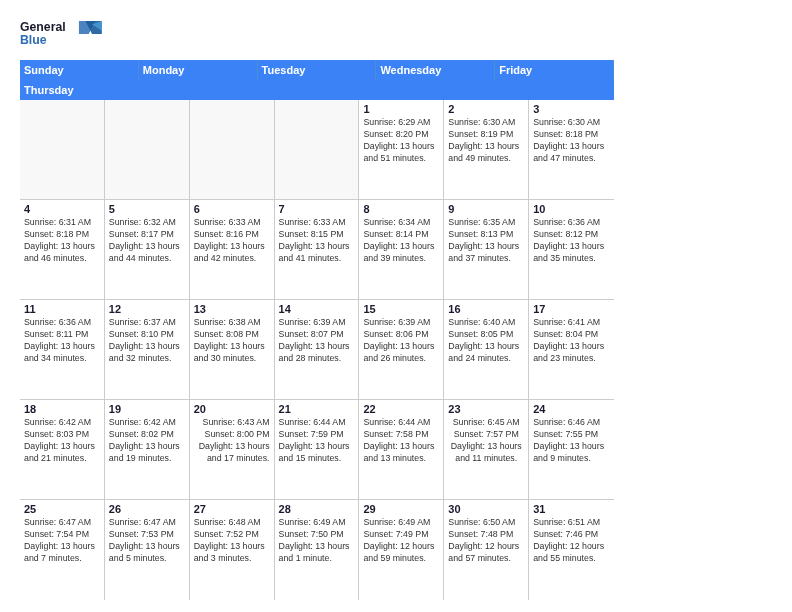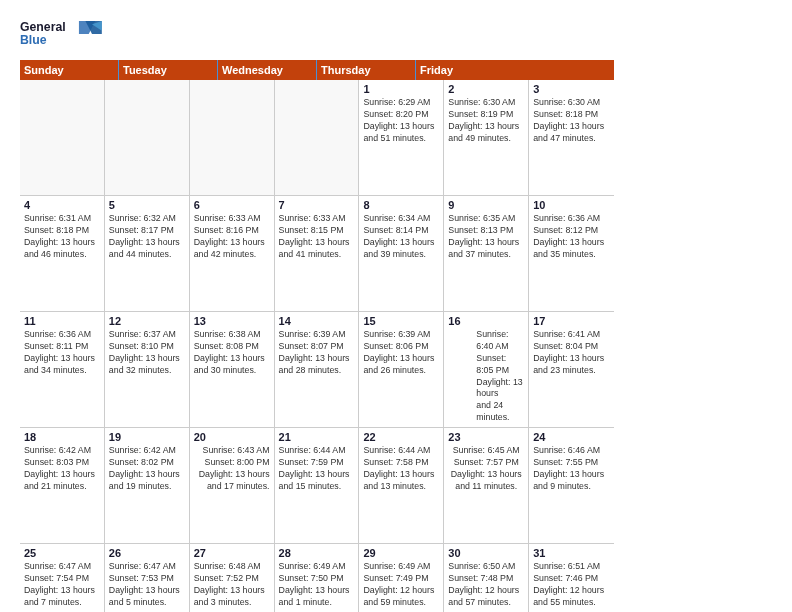--- a/index.html
+++ b/index.html
@@ -41,22 +41,22 @@
       font-size: 15px;
       color: #333;
     }
     .calendar {
       flex: 1;
       display: flex;
       flex-direction: column;
     }
     .cal-header {
       display: grid;
-      grid-template-columns: repeat(6, 1fr);
-      background: #c2410c;
+      grid-template-columns: repeat(5, 1fr);
+      background: #3b82f6;
     }
     .cal-header-cell {
       color: #fff;
       font-size: 11px;
       font-weight: bold;
       padding: 4px 4px;
       text-align: left;
       border-right: 1px solid #4a8fd4;
     }
     .cal-header-cell:last-child { border-right: none; }
@@ -115,24 +115,25 @@
     </div>
     <div class="title-block">
       <div class="month-title"></div>
       <div class="subtitle"></div>
     </div>
   </div>
 
   <div class="calendar">
     <div class="cal-header">
     <div class="cal-header-cell">Sunday</div>
+        <div class="cal-header-cell">Monday</div>
         <div class="cal-header-cell">Tuesday</div>
         <div class="cal-header-cell">Wednesday</div>
+        <div class="cal-header-cell">Friday</div>
         <div class="cal-header-cell">Thursday</div>
-        <div class="cal-header-cell">Friday</div>
       </div>
     <div class="cal-body">
     <div class="cal-week">
           <div class="cal-cell empty"></div>
           <div class="cal-cell empty"></div>
           <div class="cal-cell empty"></div>
           <div class="cal-cell empty"></div>
           <div class="cal-cell">
             <div class="day-num">1</div>
             <div class="day-info" style="white-space: pre-line;">Sunrise: 6:29 AM
@@ -237,21 +238,21 @@
           </div>
           <div class="cal-cell">
             <div class="day-num">15</div>
             <div class="day-info" style="white-space: pre-line;">Sunrise: 6:39 AM
 Sunset: 8:06 PM
 Daylight: 13 hours
 and 26 minutes.</div>
           </div>
           <div class="cal-cell">
             <div class="day-num">16</div>
-            <div class="day-info" style="white-space: pre-line; margin-left: 28px;">Sunrise: 6:40 AM
+            <div class="day-info" style="white-space: pre-line;">Sunrise: 6:40 AM
 Sunset: 8:05 PM
 Daylight: 13 hours
 and 24 minutes.</div>
           </div>
           <div class="cal-cell">
             <div class="day-num">17</div>
             <div class="day-info" style="white-space: pre-line;">Sunrise: 6:41 AM
 Sunset: 8:04 PM
 Daylight: 13 hours
 and 23 minutes.</div>

